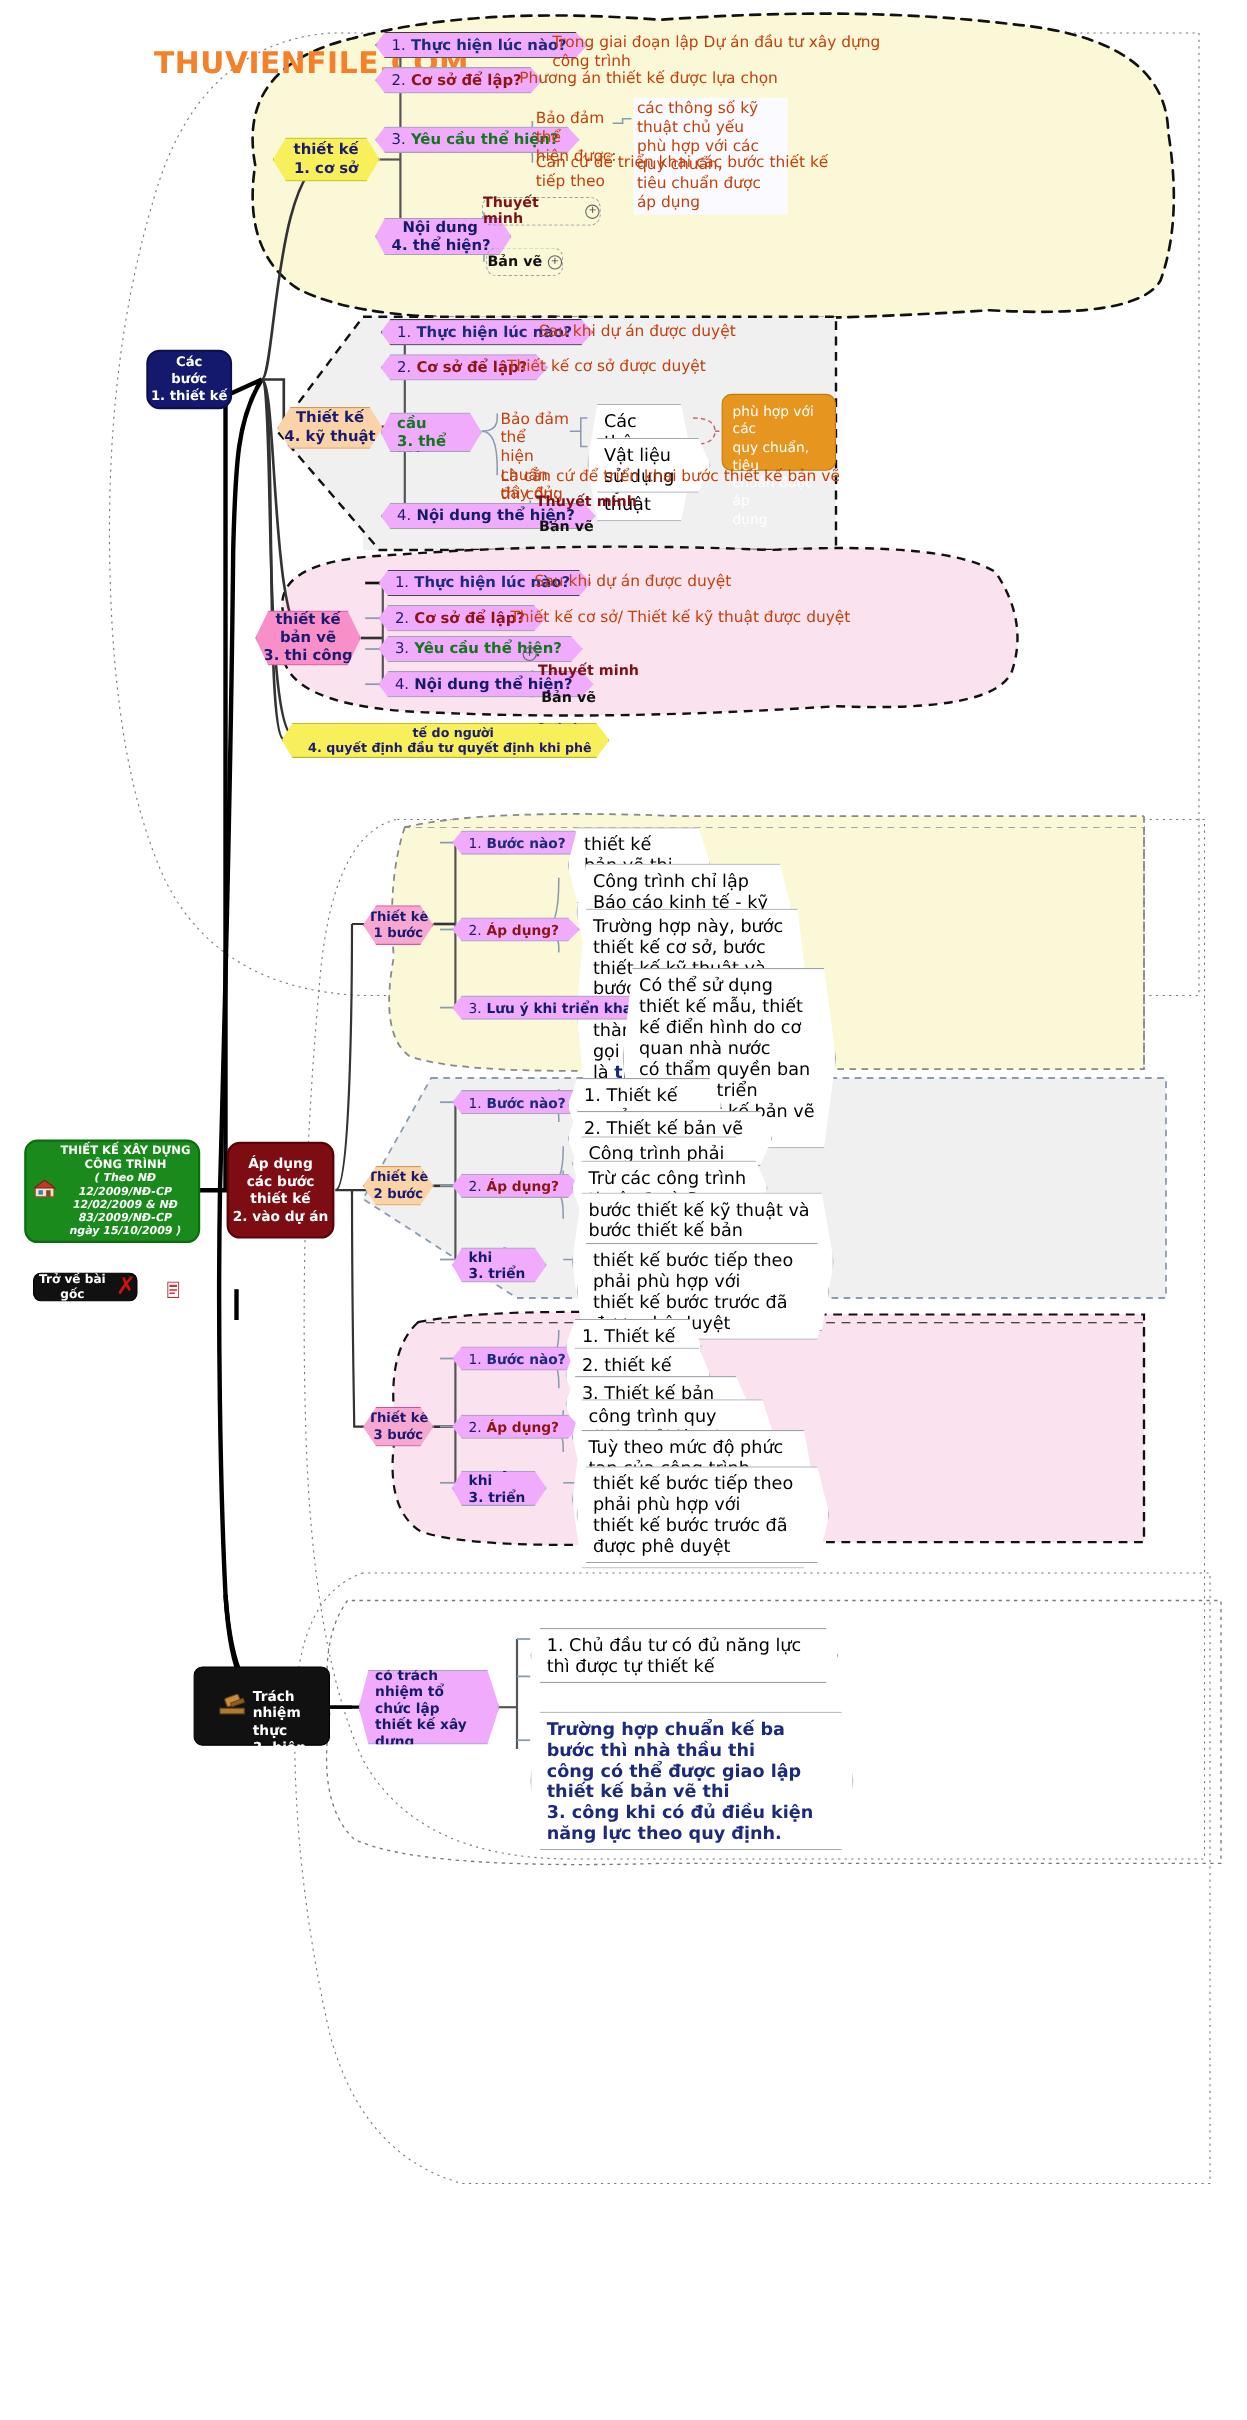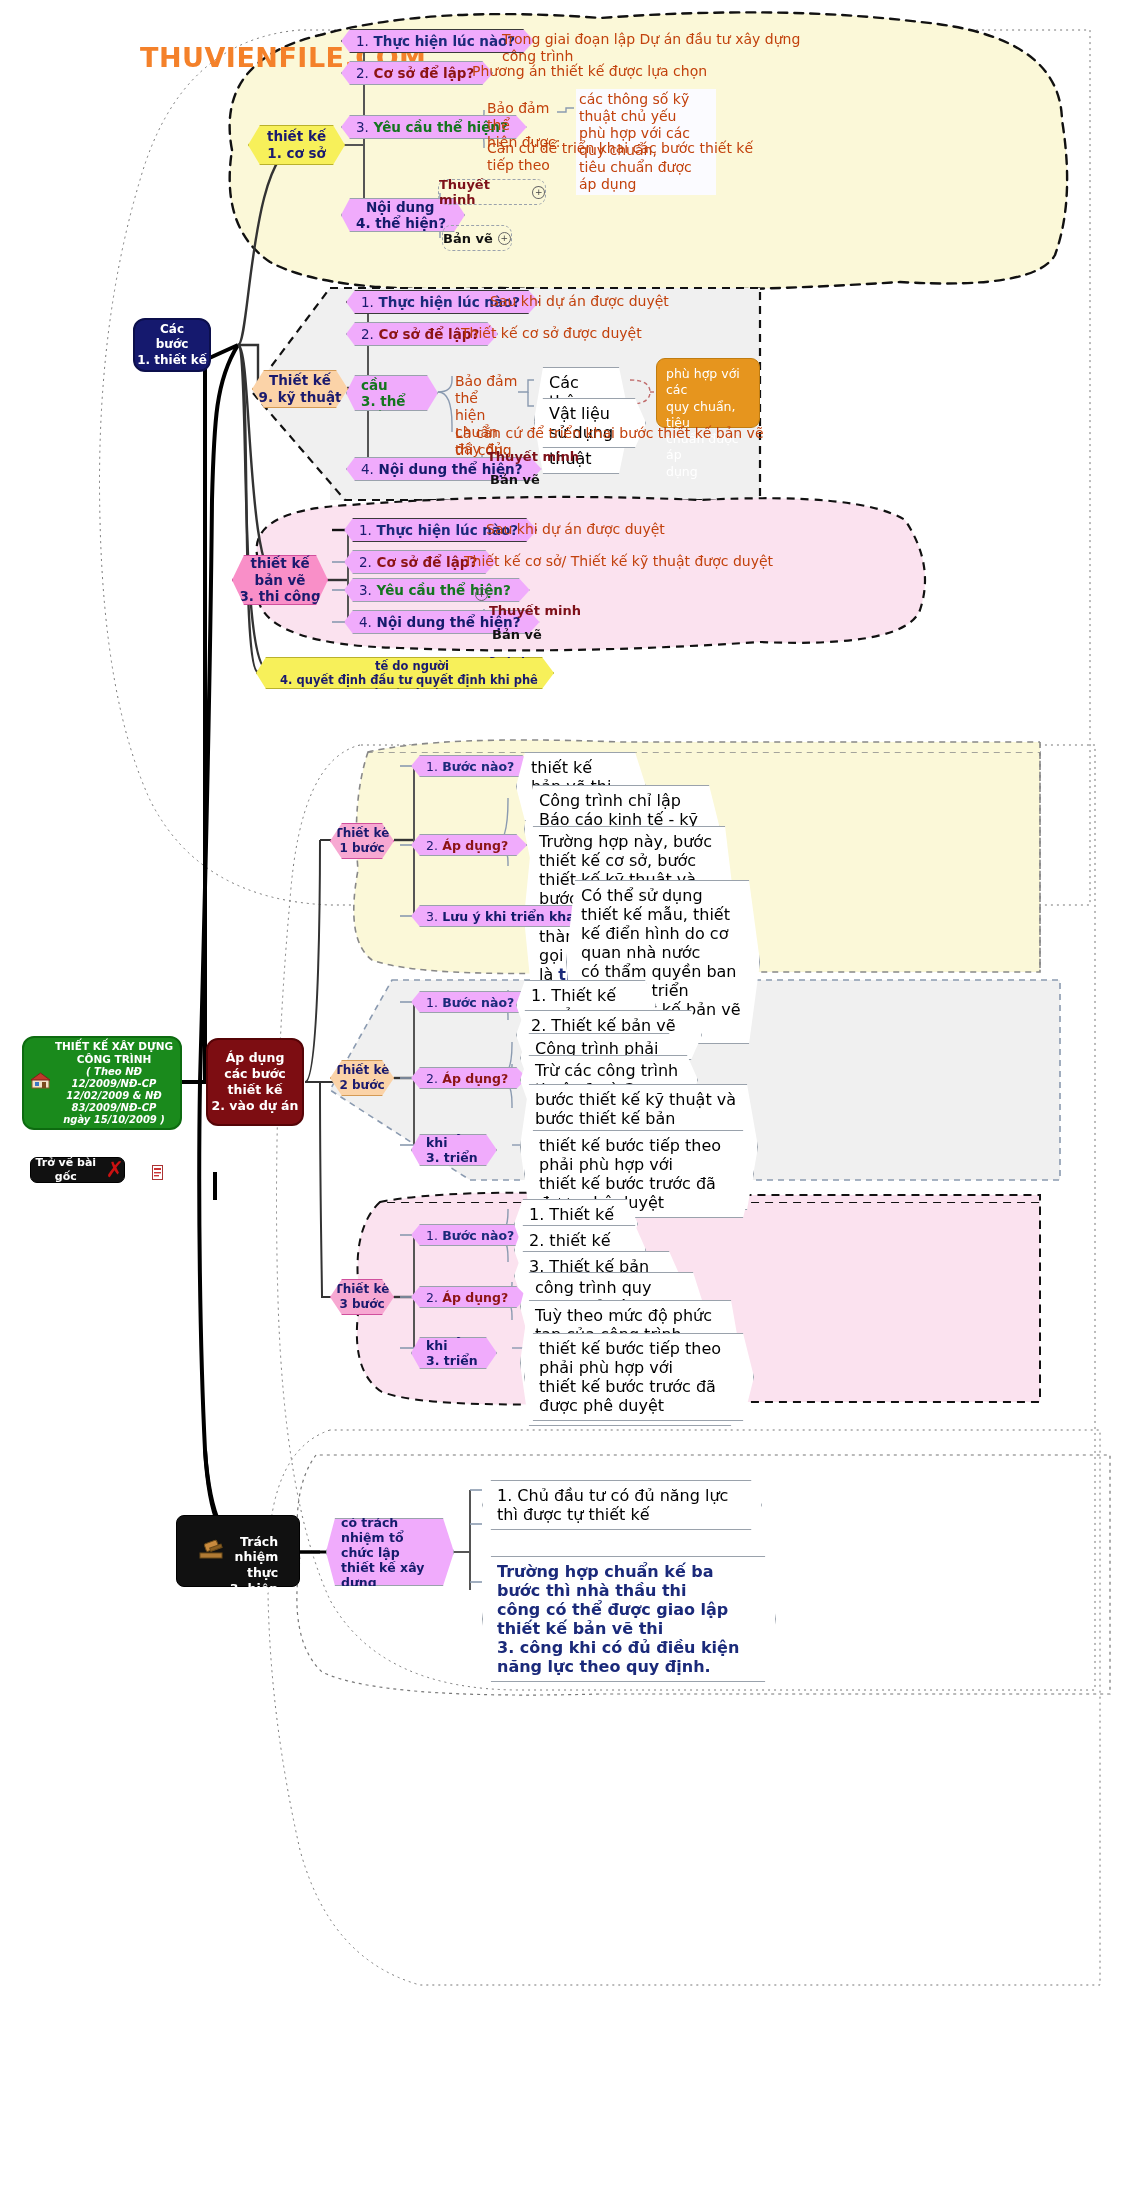--- a/index.html
+++ b/index.html
@@ -304,21 +304,21 @@
     <span class="bold-maroon">Thuyết minh</span>
     <span class="plus">+</span>
   </div>
   <div class="node dashbox" style="left:442px;top:225px;width:70px;height:26px;">
     <span class="bold-blk">Bản vẽ</span>
     <span class="plus">+</span>
   </div>
 
   <div class="node cat peach" style="left:252px;top:370px;width:96px;height:38px;flex-direction:column;">
     <div>Thiết kế</div>
-    <div>9. kỹ thuật</div>
+    <div>4. kỹ thuật</div>
   </div>
 
   <div class="node hex lead" style="left:346px;top:290px;height:24px;border-color:#3a3a3a;border-width:1.6px;">
     <span class="t-q"><span class="num">1.</span>
     <span class="c-blue">Thực hiện lúc nào?</span></span>
   </div>
   <div class="node leaf" style="left:490px;top:293px;width:260px;">Sau khi dự án được duyệt</div>
 
   <div class="node hex lead" style="left:346px;top:322px;height:24px;">
     <span class="t-q"><span class="num">2.</span>
@@ -525,21 +525,21 @@
   </div>
 
   <div class="node rnode black" style="left:176px;top:1515px;width:124px;height:72px;border-radius:8px;">
     <span style="margin-right:6px;">
       <svg width="26" height="24" viewBox="0 0 26 24">
         <rect x="2" y="16" width="22" height="5" fill="#b07a34" stroke="#6b4a18"></rect>
         <rect x="7" y="5" width="13" height="8" rx="1.5" fill="#c98b3e" stroke="#6b4a18" transform="rotate(-20 13 9)"></rect>
         <rect x="12" y="9" width="12" height="3.5" fill="#8b5e20" stroke="#6b4a18" transform="rotate(-20 18 11)"></rect>
       </svg>
     </span>
-    <div style="text-align:right;line-height:1.25;font-size:12.5px;margin-top:28px;">
+    <div style="text-align:left;line-height:1.25;font-size:12.5px;margin-top:28px;">
       <div>Trách</div>
       <div>nhiệm</div>
       <div>thực</div>
       <div>3. hiện</div>
     </div>
   </div>
 
   <div class="node hex lead" style="left:326px;top:1518px;width:128px;height:68px;flex-direction:column;align-items:flex-start;justify-content:center;">
     <div class="t-q c-navy" style="font-size:12.5px;">Chủ đầu tư có trách</div>
     <div class="t-q c-navy" style="font-size:12.5px;">nhiệm tổ chức lập</div>

